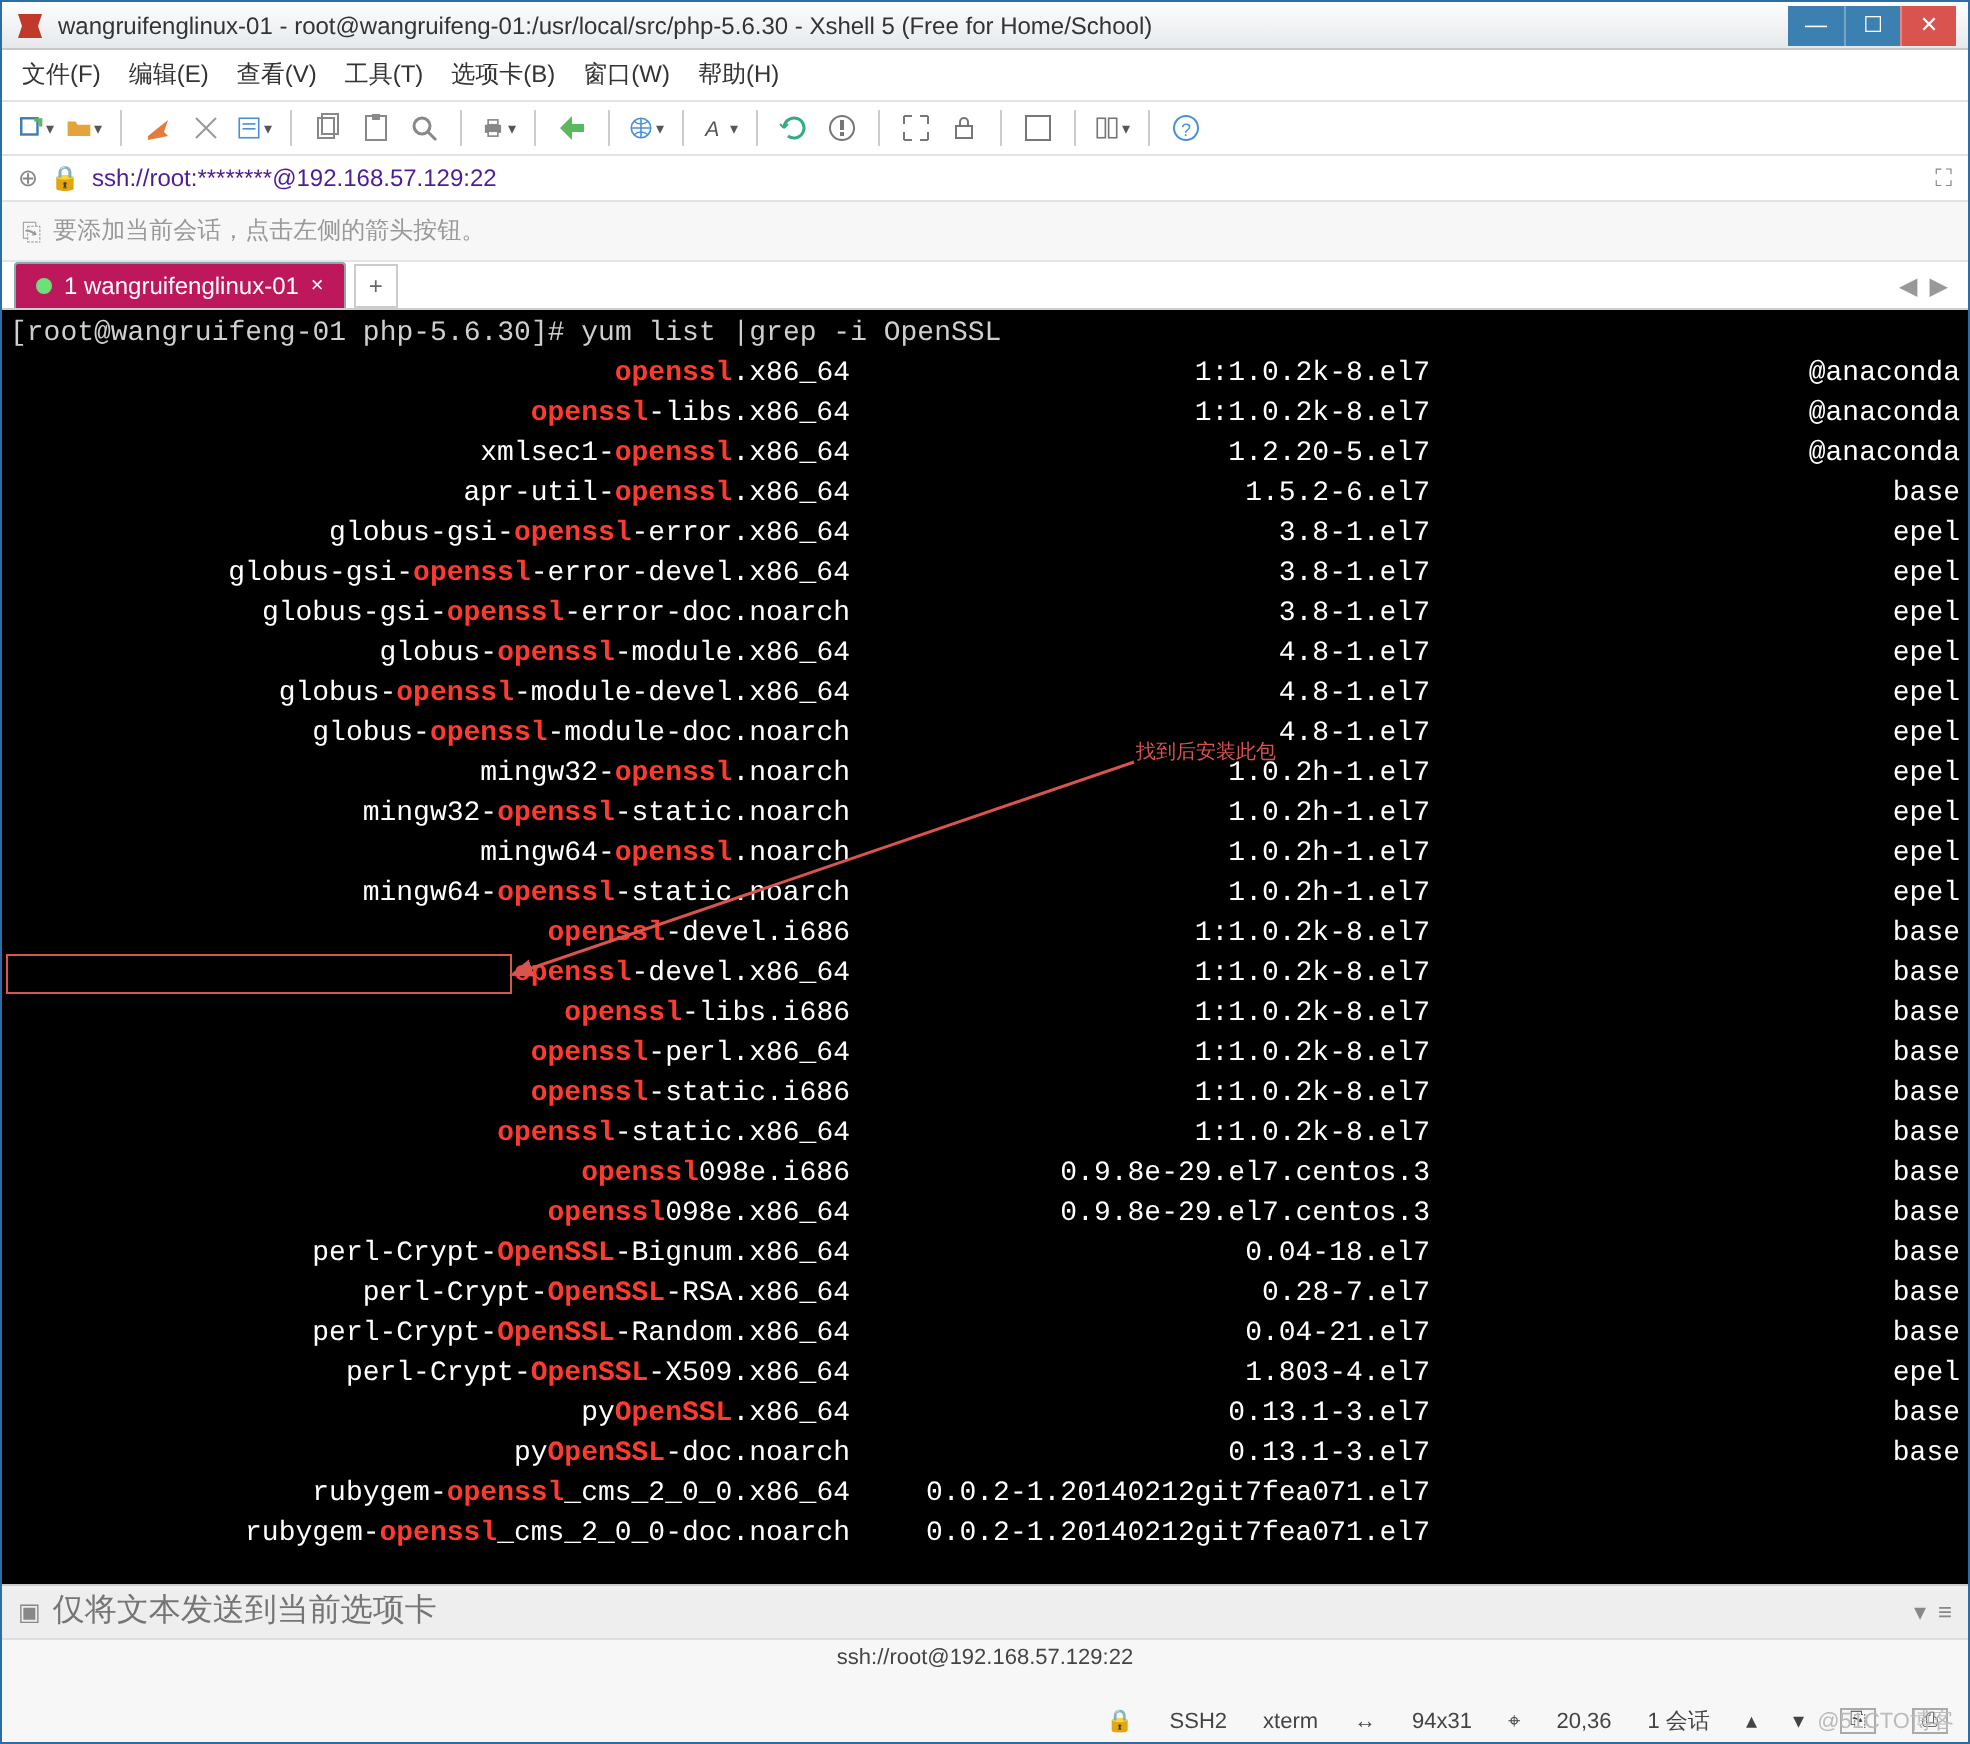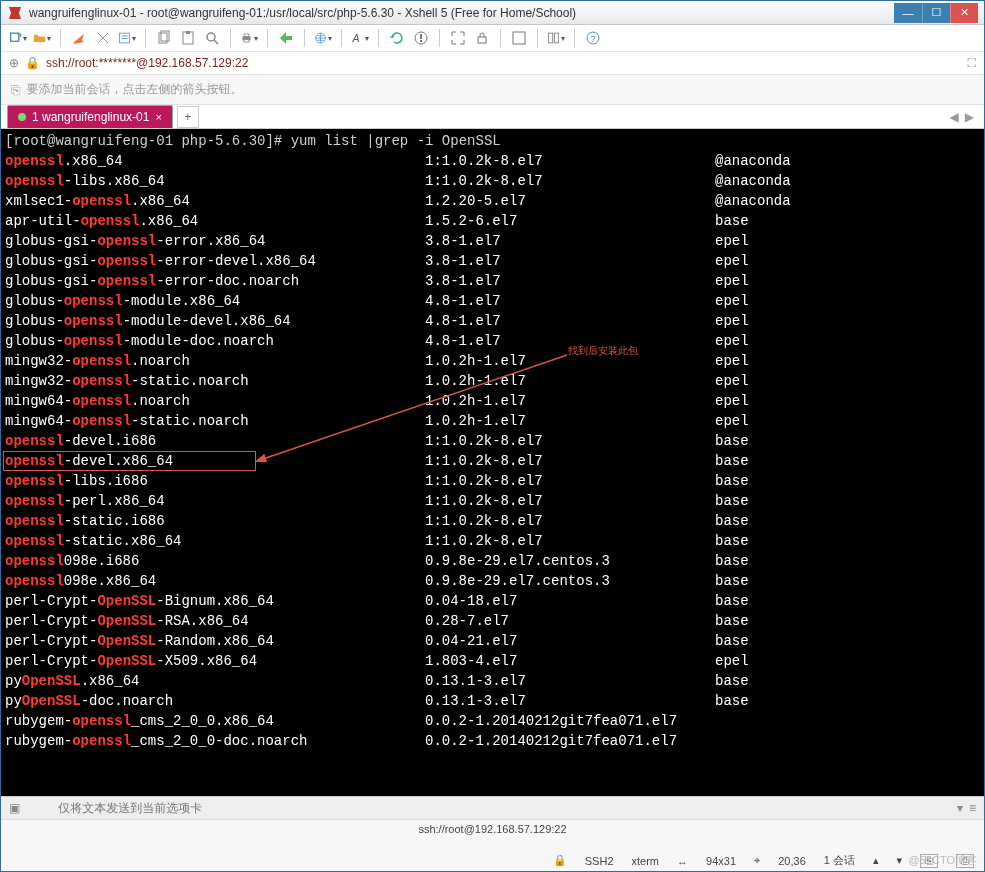--- a/index.html
+++ b/index.html
@@ -15,33 +15,33 @@
   .win-close { background:#d9534f; border-left:1px solid rgba(255,255,255,.3); }
   .menubar { display:flex; gap:14px; padding:4px 10px; background:#fff; border-bottom:1px solid #e3e3e3; }
   .menubar span { color:#333; }
   .toolbar { display:flex; align-items:center; gap:6px; padding:4px 8px; background:#fff; border-bottom:1px solid #e3e3e3; }
   .tb-sep { width:1px; height:18px; background:#ccc; margin:0 3px; }
   .tb-icon { width:18px; height:18px; display:inline-flex; align-items:center; justify-content:center; color:#555; }
   .tb-icon svg { width:16px; height:16px; }
   .tb-icon .dd { font-size:8px; color:#555; margin-left:1px;}
   .addrbar { display:flex; align-items:center; padding:4px 8px; gap:6px; background:#fff; border-bottom:1px solid #e3e3e3; }
   .addrbar .lock { color:#888; }
-  .addrbar .addr { color:#7f1d1d; flex:1; }
+  .addrbar .addr { color:#4c1d95; flex:1; }
   .addrbar .maxbtn { color:#888; }
   .hintbar { display:flex; align-items:center; gap:6px; padding:6px 10px; background:#f7f7f7; border-bottom:1px solid #e3e3e3; color:#999; }
   .tabbar { display:flex; align-items:center; padding:0 6px; background:#fff; border-bottom:1px solid #ccc; }
   .tab { display:flex; align-items:center; gap:6px; padding:4px 10px; border:1px solid #8aa; border-bottom:none; background:#be185d; color:#fff; border-radius:2px 2px 0 0; }
   .tab .dot { width:8px; height:8px; border-radius:50%; background:#6ee07a; }
   .tab .x { font-size:11px; }
   .tab-add { width:22px; height:22px; display:flex; align-items:center; justify-content:center; border:1px solid #ccc; margin-left:4px; background:#fff; color:#666; }
   .tabbar-right { margin-left:auto; color:#999; display:flex; gap:6px; padding-right:4px;}
   .terminal { flex:1; background:#000; color:#fff; font-family:"Consolas","Courier New",monospace; font-size:14px; line-height:20px; padding:2px 4px 20px 4px; white-space:pre; overflow:hidden; position:relative; }
   .terminal .hl { color:#ff3b30; font-weight:bold; }
   .terminal .gray { color:#cfcfcf; }
-  .term-row { display:grid; grid-template-columns: 420px 290px 1fr; }
+  .term-row { display:grid; grid-template-columns: 420px 290px 1fr; text-align: right; }
   .term-row span { white-space:pre; }
   .highlight-box { position:absolute; border:1px solid #d9534f; }
   .callout-text { position:absolute; color:#d9534f; font-family:"Microsoft YaHei"; font-size:10px; }
   .arrow-svg { position:absolute; pointer-events:none; }
   .sendbar { display:flex; align-items:center; gap:6px; padding:4px 8px; background:#eee; border-top:1px solid #ccc; color:#999; }
   .sendbar .send-icon { color:#888; }
   .statusbar { display:flex; align-items:center; gap:18px; padding:3px 10px; background:#f7f7f7; border-top:1px solid #ddd; font-size:11px; color:#444;flex-direction:column; }
   .statusbar .right { margin-left:auto; display:flex; gap:18px; align-items:center;}
   .watermark { position:absolute; right:8px; bottom:4px; color:#bbb; font-size:11px; pointer-events:none; }
 </style>
@@ -57,20 +57,29 @@
         </svg>
     </span>
     <span class="title">wangruifenglinux-01 - root@wangruifeng-01:/usr/local/src/php-5.6.30 - Xshell 5 (Free for Home/School)</span>
     <div class="win-btns">
       <div class="win-btn win-min">—</div>
       <div class="win-btn win-max">☐</div>
       <div class="win-btn win-close">✕</div>
     </div>
   </div>
 
+  <div class="menubar">
+    <span>文件(F)</span>
+    <span>编辑(E)</span>
+    <span>查看(V)</span>
+    <span>工具(T)</span>
+    <span>选项卡(B)</span>
+    <span>窗口(W)</span>
+    <span>帮助(H)</span>
+  </div>
 
   <div class="toolbar">
     <span class="tb-icon">
         <svg viewBox="0 0 16 16">
           <rect x="2" y="2" width="10" height="10" fill="none" stroke="#3c7fb1" stroke-width="1.5"></rect>
           <path d="M10 3l4 0 0 4" stroke="#5cb85c" fill="none" stroke-width="2"></path>
         </svg>
         <span class="dd">▾</span>
       </span>
     <span class="tb-icon">
@@ -233,21 +242,21 @@
           <marker id="ah" markerWidth="10" markerHeight="10" refX="2" refY="3" orient="auto">
             <path d="M0,0 L0,6 L8,3 z" fill="#d9534f"></path>
           </marker>
         </defs>
       <line x1="314" y1="6" x2="10" y2="110" stroke="#d9534f" stroke-width="1.5" marker-end="url(#ah)"></line>
     </svg>
   </div>
 
   <div class="sendbar">
     <span class="send-icon">▣</span>
-    <input type="text" style="flex: 1 1 0%; border: none; background: transparent; color: rgb(153, 153, 153); font-size: 12px; outline: none; margin-left: 32px;" placeholder="仅将文本发送到当前选项卡">
+    <input type="text" style="flex: 1 1 0%; border: none; background: transparent; color: rgb(153, 153, 153); font-size: 16px; outline: none;" placeholder="仅将文本发送到当前选项卡">
     <span style="color:#888;">▾</span>
     <span style="color:#888;">≡</span>
   </div>
 
   <div class="statusbar">
     <span>ssh://root@192.168.57.129:22</span>
     <div class="right">
       <span>🔒</span>
       <span>SSH2</span>
       <span>xterm</span>

